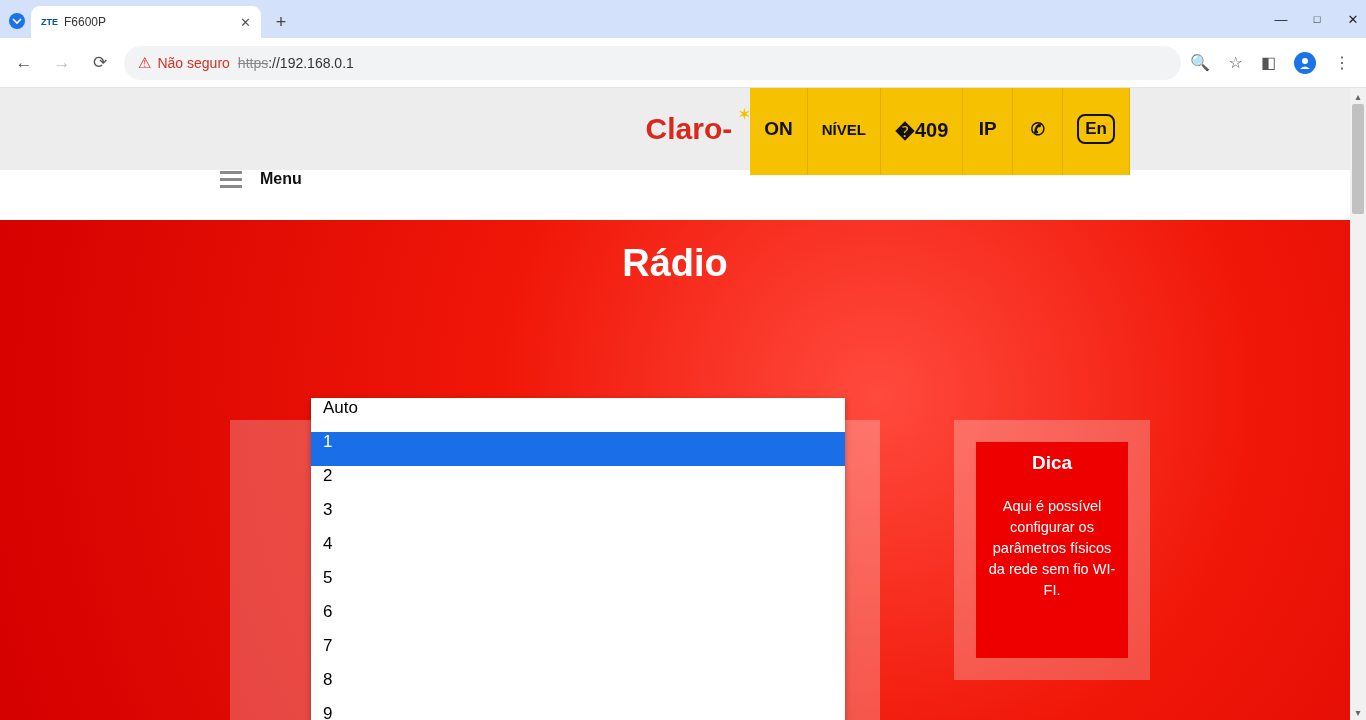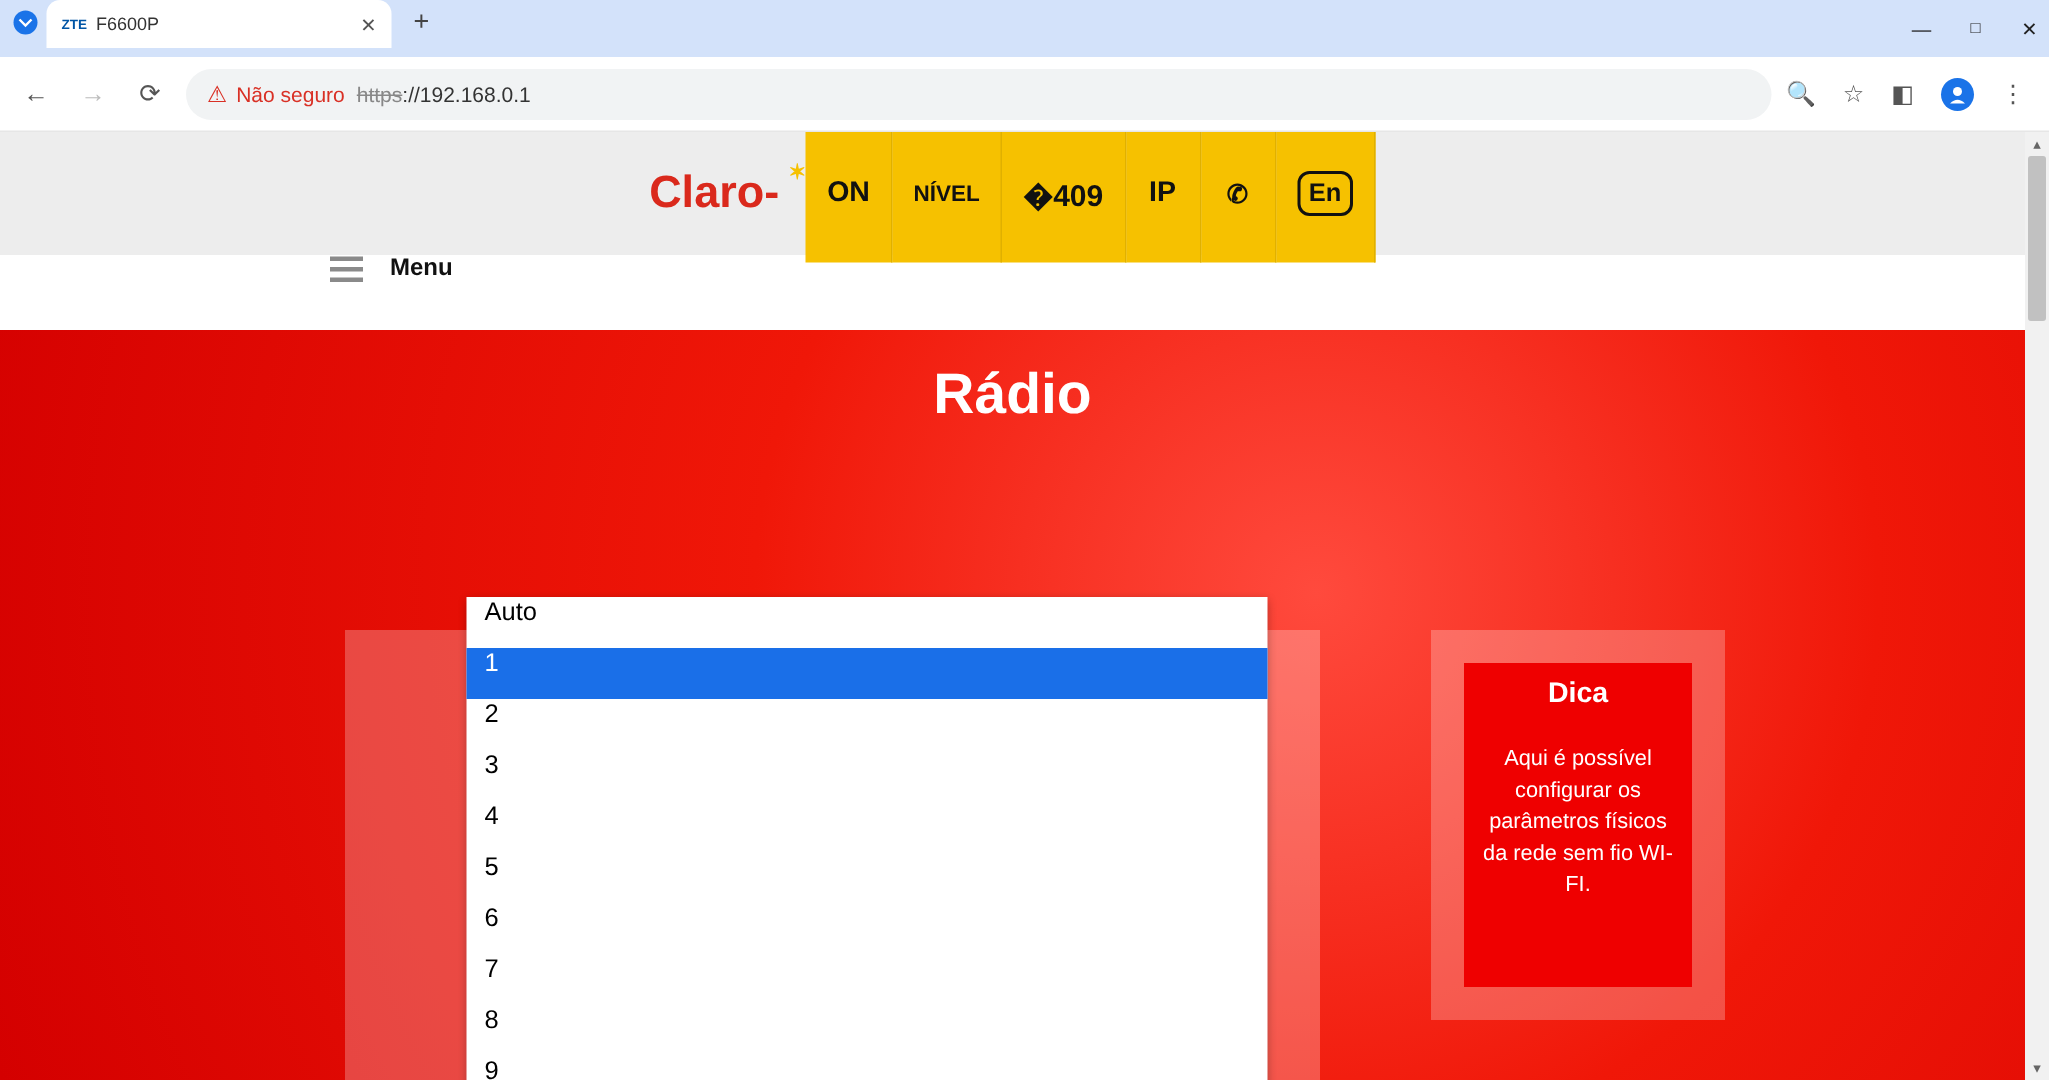--- a/index.html
+++ b/index.html
@@ -1,20 +1,20 @@
 <!DOCTYPE html>
 <html><head>
 <meta charset="utf-8">
 <style>
 *{margin:0;padding:0;box-sizing:border-box;font-family:Arial,Helvetica,sans-serif}
 html,body{width:1366px;height:720px;overflow:hidden;background:#fff}
 
 
 .chrome{width:1366px;height:720px;display:flex;flex-direction:column}
-.tabbar{height:38px;background:#d3e2fa;display:flex;align-items:flex-start;padding:0 8px;position:relative}
+.tabbar{height:38px;background:#d3e2fa;display:flex;align-items:flex-end;padding:0 8px;position:relative}
 .tab{background:#fff;border-radius:9px 9px 0 0;height:32px;min-width:230px;display:flex;align-items:center;padding:0 10px;font-size:12px;color:#333;gap:6px;margin-left:5px}
 .tab .fav{font-size:9px;font-weight:bold;color:#0055a5}
 .tab .title{flex:1}
 .tab .x{color:#555;font-size:13px}
 .newtab{width:28px;height:28px;display:flex;align-items:center;justify-content:center;color:#444;font-size:18px;margin-left:6px;margin-bottom:2px}
 .winctl{position:absolute;right:6px;top:0;height:38px;display:flex;align-items:center;gap:22px;color:#222;font-size:13px}
 .winctl span{width:14px;text-align:center}
 
 .toolbar{height:50px;background:#fff;display:flex;align-items:center;padding:0 10px;gap:10px;border-bottom:1px solid #e6e6e6}
 .navbtn{width:28px;height:28px;display:flex;align-items:center;justify-content:center;color:#555;font-size:17px}
@@ -28,21 +28,21 @@
 .tool-icons .avatar{width:22px;height:22px;border-radius:50%;background:#1a73e8;display:flex;align-items:center;justify-content:center;color:#fff;font-size:12px}
 
 .viewport{flex:1;position:relative;overflow:hidden;background:#ededed}
 .scrolltrack{position:absolute;right:0;top:0;width:16px;height:100%;background:#f1f1f1}
 .scrollthumb{position:absolute;right:2px;top:0;width:12px;height:110px;background:#c1c1c1;border-radius:2px}
 .scrollarr{position:absolute;right:0;width:16px;height:16px;display:flex;align-items:center;justify-content:center;color:#666;font-size:10px}
 
 
 .page{position:absolute;left:0;top:0;right:16px;bottom:0}
 .topstrip{height:82px;background:#ededed;display:flex;align-items:center}
-.topstrip-inner{width:910px;margin:0 auto;display:flex;align-items:center;justify-content:center;height:82px}
+.topstrip-inner{width:910px;margin:0 auto;display:flex;align-items:center;justify-content:flex-end;height:82px}
 .logo{font-size:30px;font-weight:bold;color:#da291c;position:relative;padding-right:18px}
 .logo .dash{display:inline-block}
 .logo .spark{position:absolute;right:0;top:-6px;color:#f6c100;font-size:14px}
 .statusbar{display:flex;height:92px}
 .statusbar .cell{background:#f6c100;border-right:1px solid #e0b000;display:flex;align-items:center;justify-content:center;font-weight:bold;color:#111;font-size:15px;min-width:50px;padding:0 14px}
 .statusbar .cell.big{font-size:19px}
 .statusbar .lang{border:2.5px solid #111;border-radius:8px;padding:3px 6px;font-size:17px}
 
 .menubar{height:50px;background:#fff;display:flex;align-items:flex-start}
 .menubar-inner{width:910px;margin:0 auto;display:flex;align-items:center;gap:18px}

